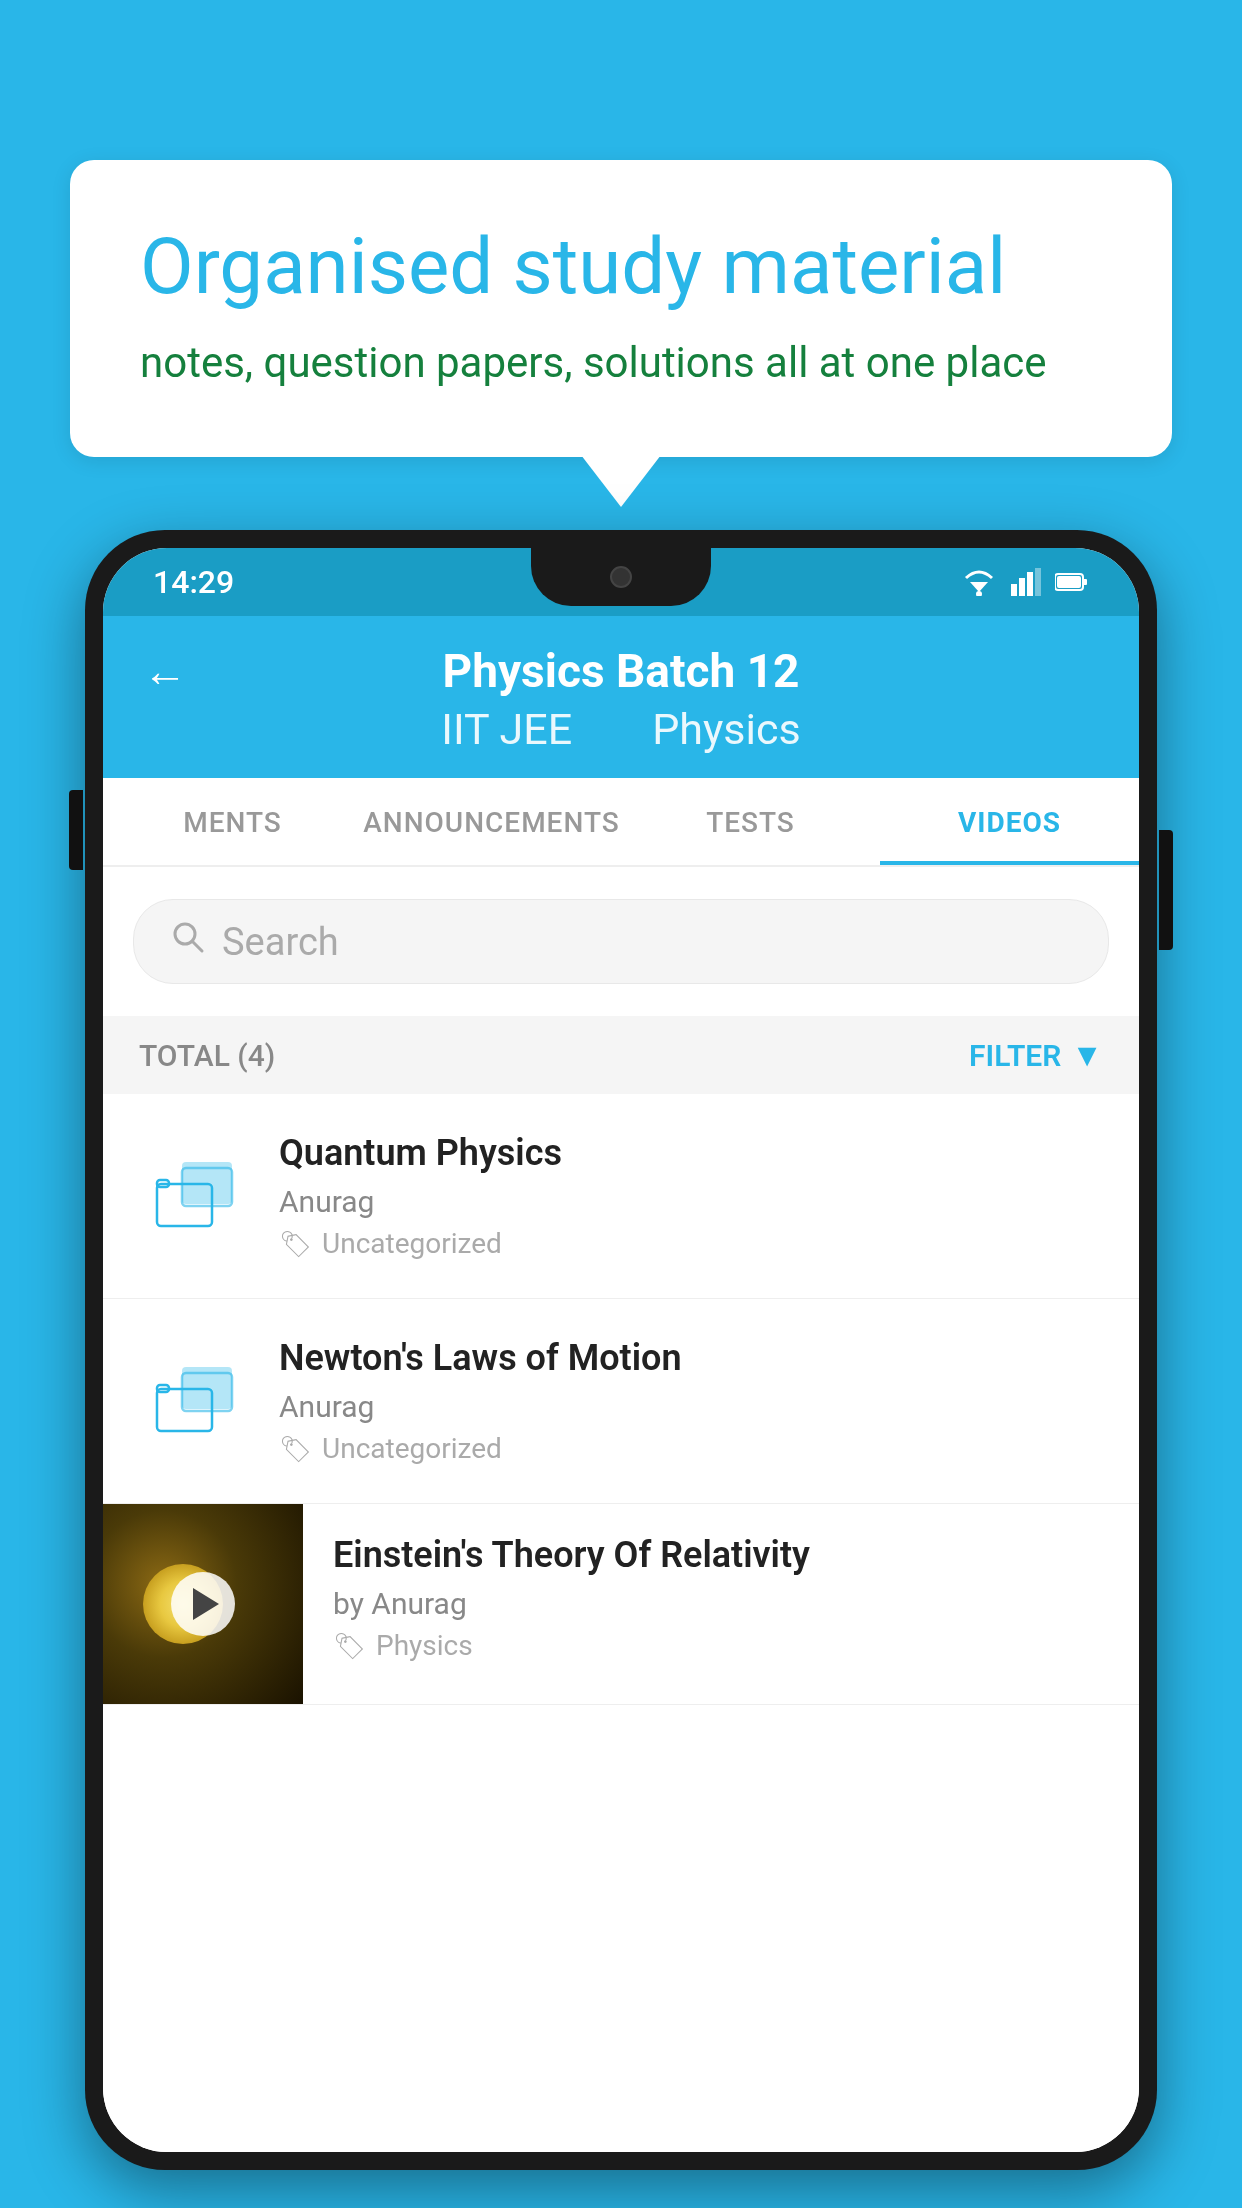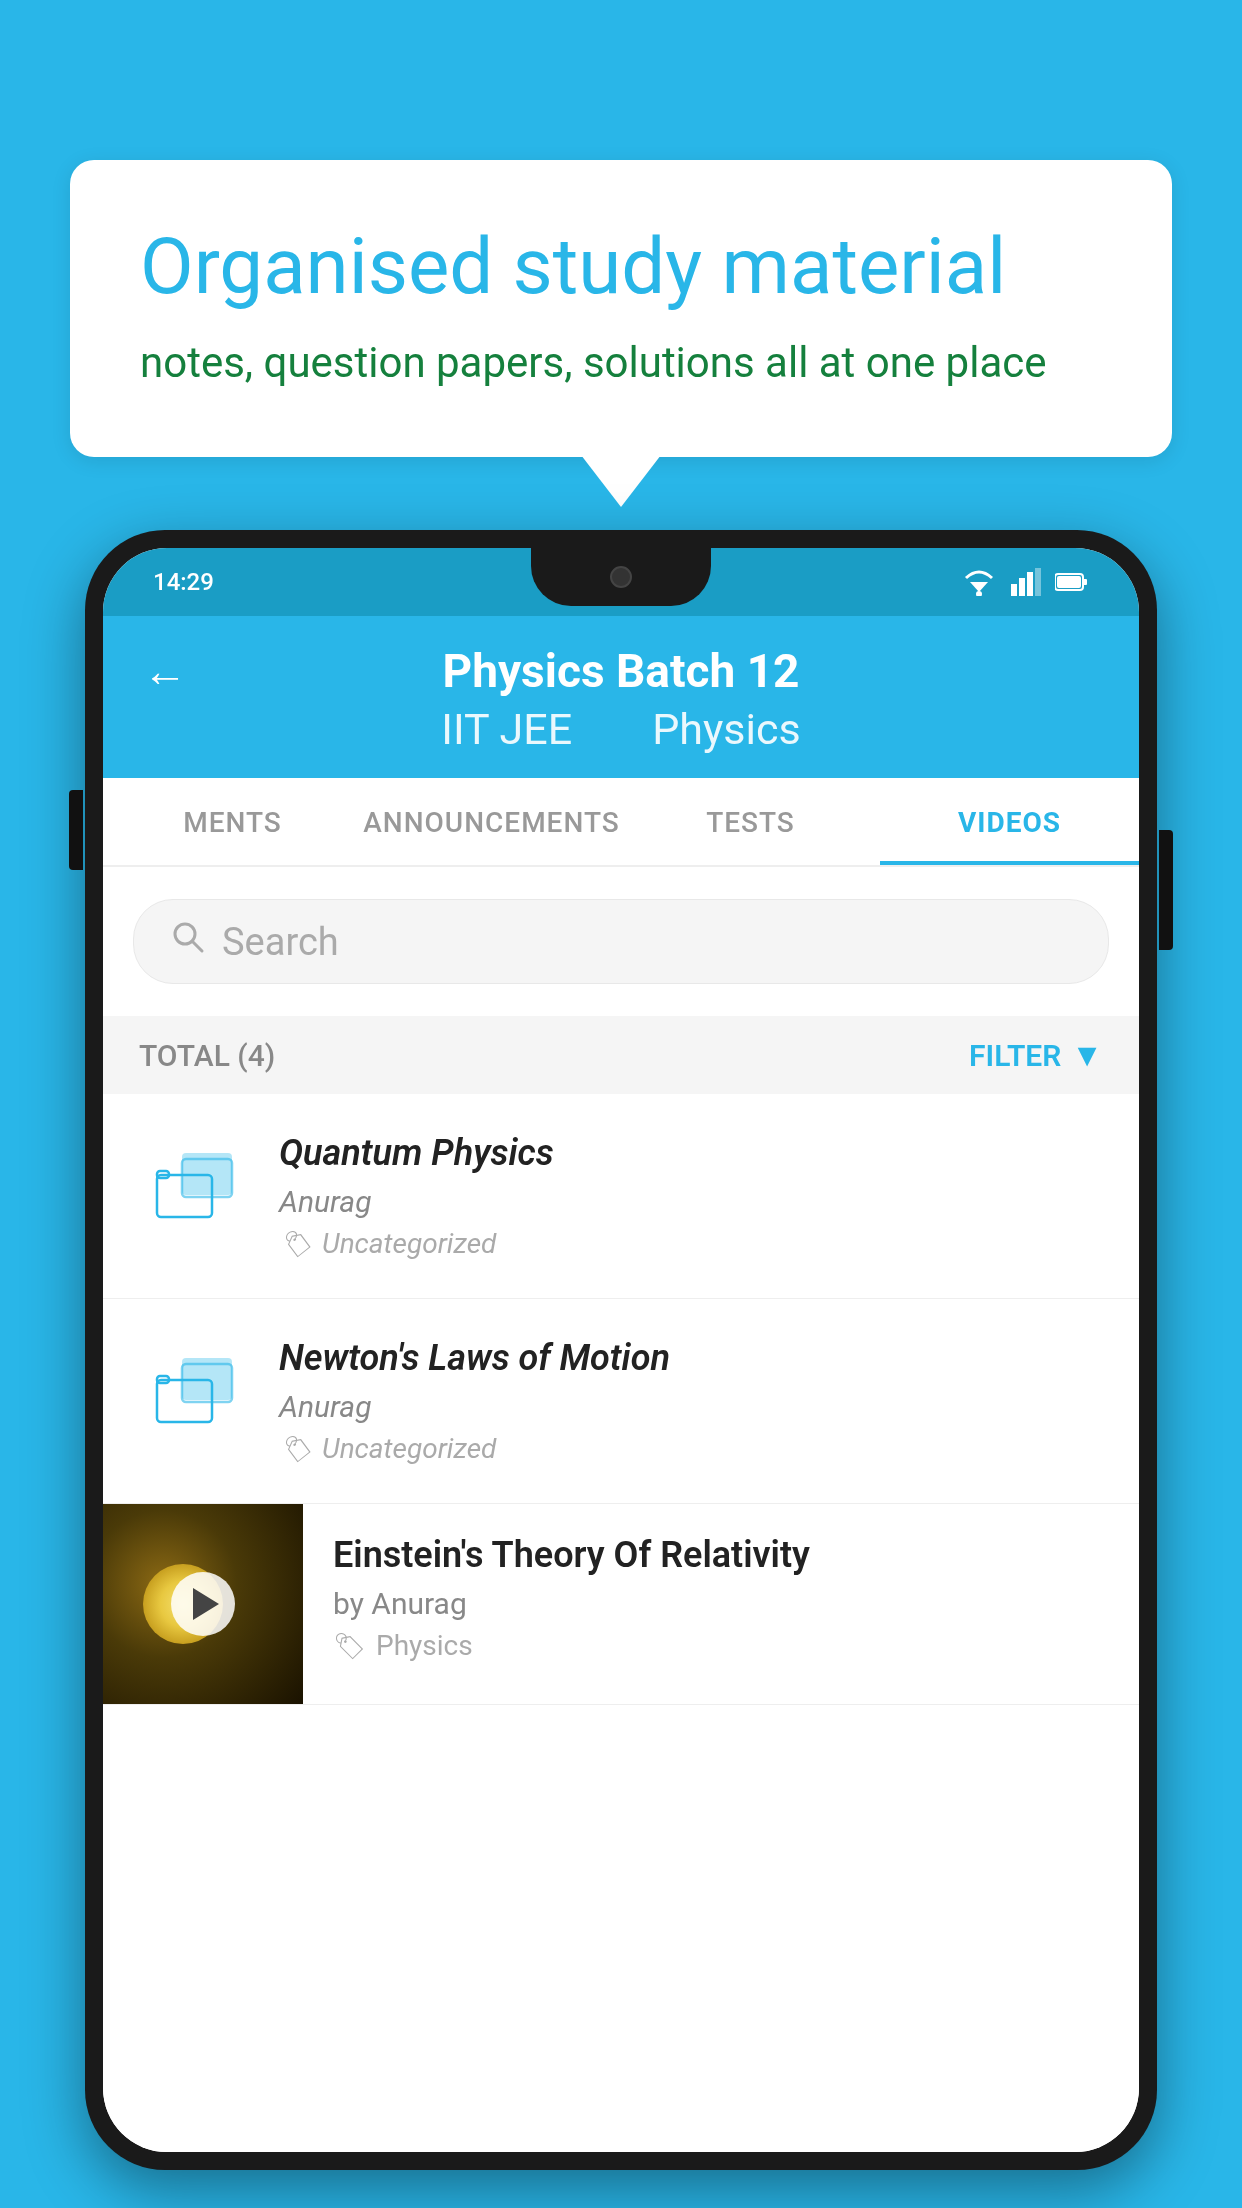--- a/index.html
+++ b/index.html
@@ -110,21 +110,21 @@
       display: flex;
       align-items: center;
       justify-content: space-between;
       padding: 0 50px;
       flex-shrink: 0;
       position: relative;
     }
 
     .status-time {
       color: white;
-      font-size: 24px;
+      font-size: 32px;
       font-weight: 500;
     }
 
     .status-icons {
       display: flex;
       align-items: center;
       gap: 14px;
     }
 
     
@@ -284,25 +284,24 @@
 
     
     .video-list {
       background: white;
       flex: 1;
       overflow: hidden;
     }
 
     .video-item {
       display: flex;
-      align-items: flex-start;
+      align-items: center;
       padding: 38px 36px;
       border-bottom: 1px solid #eee;
       cursor: pointer;
-      font-style: italic;
     }
 
     .video-thumb-placeholder {
       width: 110px;
       height: 110px;
       flex-shrink: 0;
       margin-right: 30px;
       display: flex;
       align-items: center;
       justify-content: center;

